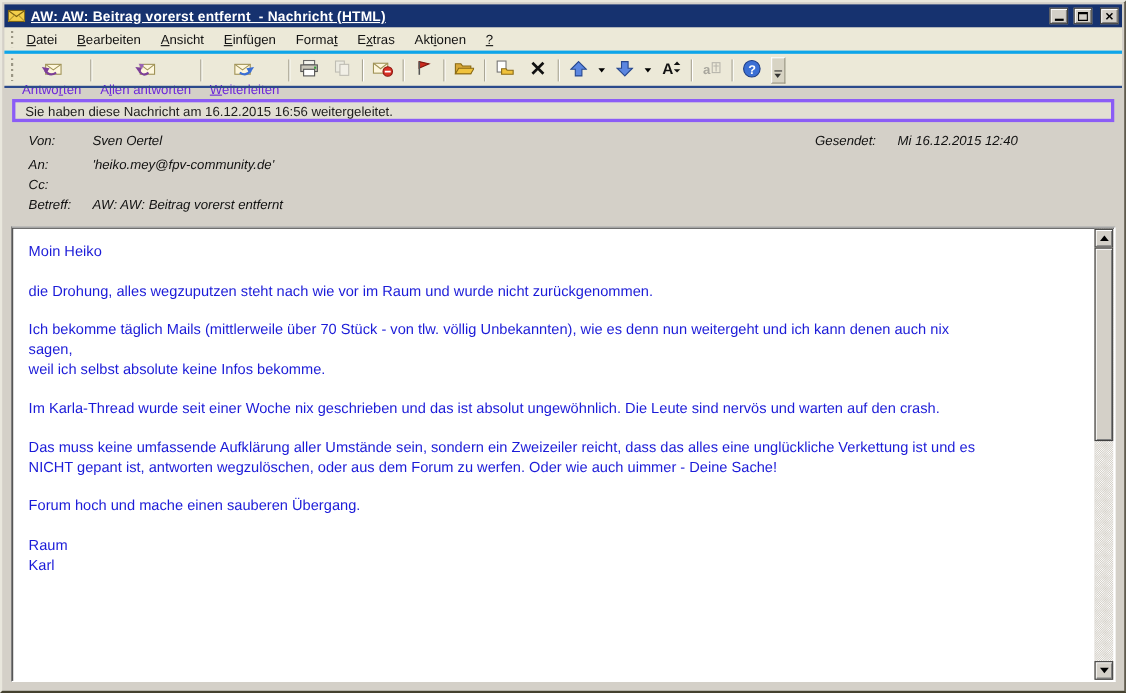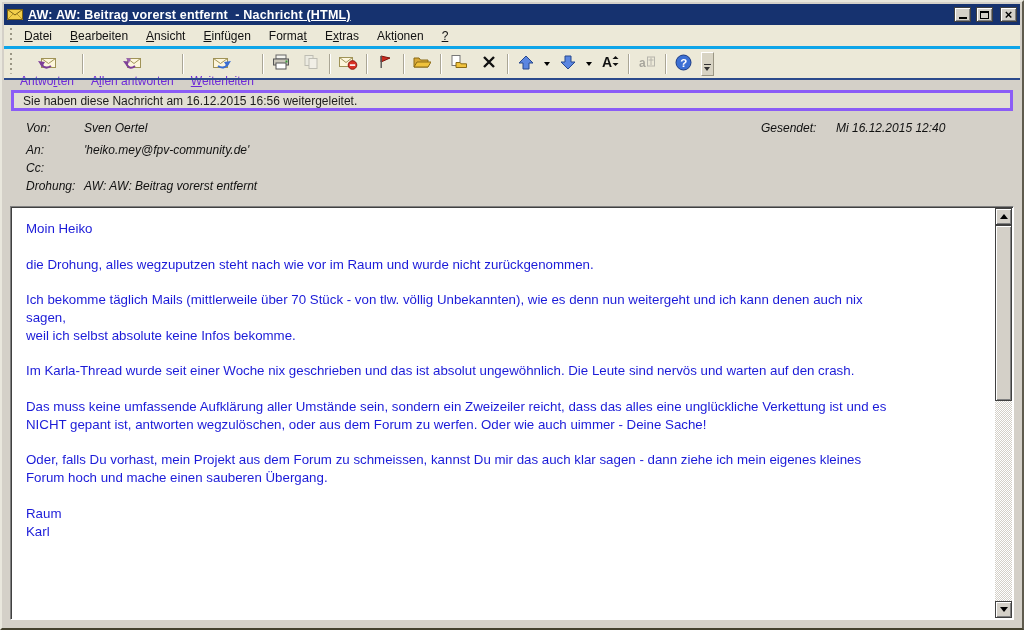--- a/index.html
+++ b/index.html
@@ -66,21 +66,21 @@
     display:flex; align-items:center; padding-left:9px;
     font-size:12px; color:#1c1c1c;
   }
 
   
   .headers{ position:absolute; left:2px; right:2px; top:112px; height:92px; font-size:12px; color:#111;font-style:italic; }
   .hrow{ position:absolute; left:22px; display:flex; }
   .hlabel{ width:58px; }
   .hrow.von{ top:7px; } .hrow.an{ top:29px; } .hrow.cc{ top:47px; } .hrow.betreff{ top:65px; }
   .gesendet{ position:absolute; left:737px; top:7px; display:flex; }
-  .gesendet .hlabel{ width:75px;margin-left:20px; }
+  .gesendet .hlabel{ width:75px; }
 
   
   .bodyframe{
     position:absolute; left:8px; right:8px; top:204px; bottom:8px;
     background:#fff; border:1px solid; border-color:#808080 #fff #fff #808080;
     box-shadow:inset 1px 1px 0 #404040;
     overflow:hidden;
   }
   .bodytext{
     position:absolute; left:2px; top:2px; right:19px; bottom:2px;
@@ -335,41 +335,40 @@
     </div>
     <div class="hrow an">
       <span class="hlabel">An:</span>
       <span>'heiko.mey@fpv-community.de'</span>
     </div>
     <div class="hrow cc">
       <span class="hlabel">Cc:</span>
       <span></span>
     </div>
     <div class="hrow betreff">
-      <span class="hlabel">Drohung:</span>
+      <span class="hlabel">Betreff:</span>
       <span>AW: AW: Beitrag vorerst entfernt</span>
     </div>
   </div>
 
   <div class="bodyframe">
     <div class="bodytext">
         <div class="body-line">Moin Heiko</div>
         <div class="body-line">&nbsp;</div>
         <div class="body-line">die Drohung, alles wegzuputzen steht nach wie vor im Raum und wurde nicht zurückgenommen.</div>
         <div class="body-line">&nbsp;</div>
         <div class="body-line">Ich bekomme täglich Mails (mittlerweile über 70 Stück - von tlw. völlig Unbekannten), wie es denn nun weitergeht und ich kann denen auch nix</div>
         <div class="body-line">sagen,</div>
         <div class="body-line">weil ich selbst absolute keine Infos bekomme.</div>
         <div class="body-line">&nbsp;</div>
         <div class="body-line">Im Karla-Thread wurde seit einer Woche nix geschrieben und das ist absolut ungewöhnlich. Die Leute sind nervös und warten auf den crash.</div>
         <div class="body-line">&nbsp;</div>
         <div class="body-line">Das muss keine umfassende Aufklärung aller Umstände sein, sondern ein Zweizeiler reicht, dass das alles eine unglückliche Verkettung ist und es</div>
         <div class="body-line">NICHT gepant ist, antworten wegzulöschen, oder aus dem Forum zu werfen. Oder wie auch uimmer - Deine Sache!</div>
         <div class="body-line">&nbsp;</div>
-        <div class="body-line">Oder, falls Du vorhast, mein Projekt aus dem Forum zu schmeissen, kannst Du mir das auch klar sagen - dann ziehe ich mein eigenes kleines</div>
         <div class="body-line">Forum hoch und mache einen sauberen Übergang.</div>
         <div class="body-line">&nbsp;</div>
         <div class="body-line">Raum</div>
         <div class="body-line">Karl</div>
       </div>
     <div class="scrollbar">
       <div class="sb-btn sb-up">
           <span class="tri-up"></span>
         </div>
       <div class="sb-thumb"></div>

